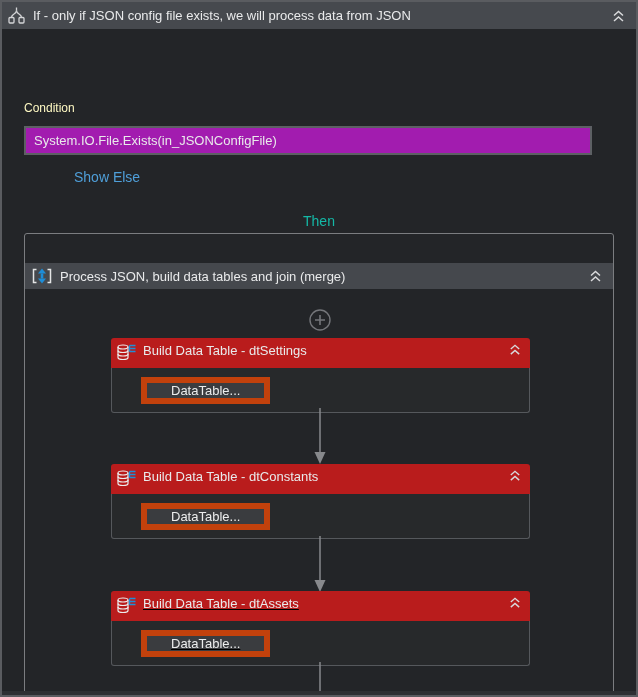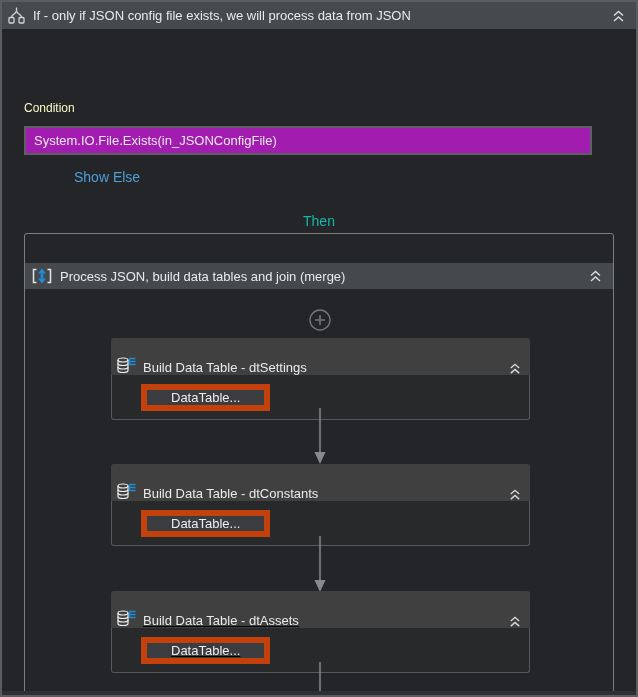--- a/index.html
+++ b/index.html
@@ -48,22 +48,22 @@
     padding:0 10px 0 6px; cursor:default;text-align:center;
   }
   .seq-title { color:#e9eaeb; font-size:13px; white-space:nowrap; }
 
   .plus-wrap { position:absolute; left:282px; top:73px; width:26px; height:26px; cursor:pointer; }
 
   
   .activity { position:absolute; left:86px; width:419px; }
   .act-a1 { top:104px; } .act-a2 { top:230px; } .act-a3 { top:357px;text-decoration:underline; }
   .act-header {
-    height:25px; background:#404040; border-radius:3px 3px 0 0;
-    display:flex; align-items:flex-end; gap:6px; padding:12px 8px 0 5px; cursor:default;
+    height:25px; background:#b91c1c; border-radius:3px 3px 0 0;
+    display:flex; align-items:flex-start; gap:6px; padding:5px 8px 0 5px; cursor:default;
   }
   .act-title { color:#e9eaeb; font-size:13px; white-space:nowrap; }
   .act-body {
     height:45px; background:#27292b; border:1px solid #55585c; border-top:none;
     border-radius:0 0 3px 3px; box-sizing:border-box;
     display:flex; align-items:center; padding-left:29px;
   }
   .dt-btn {
     height:27px; padding:0 24px; background:#3a3c3f; border:6px solid #c2410c;
     color:#eceded; font-size:13px; font-family:"Liberation Sans", sans-serif; cursor:pointer;

